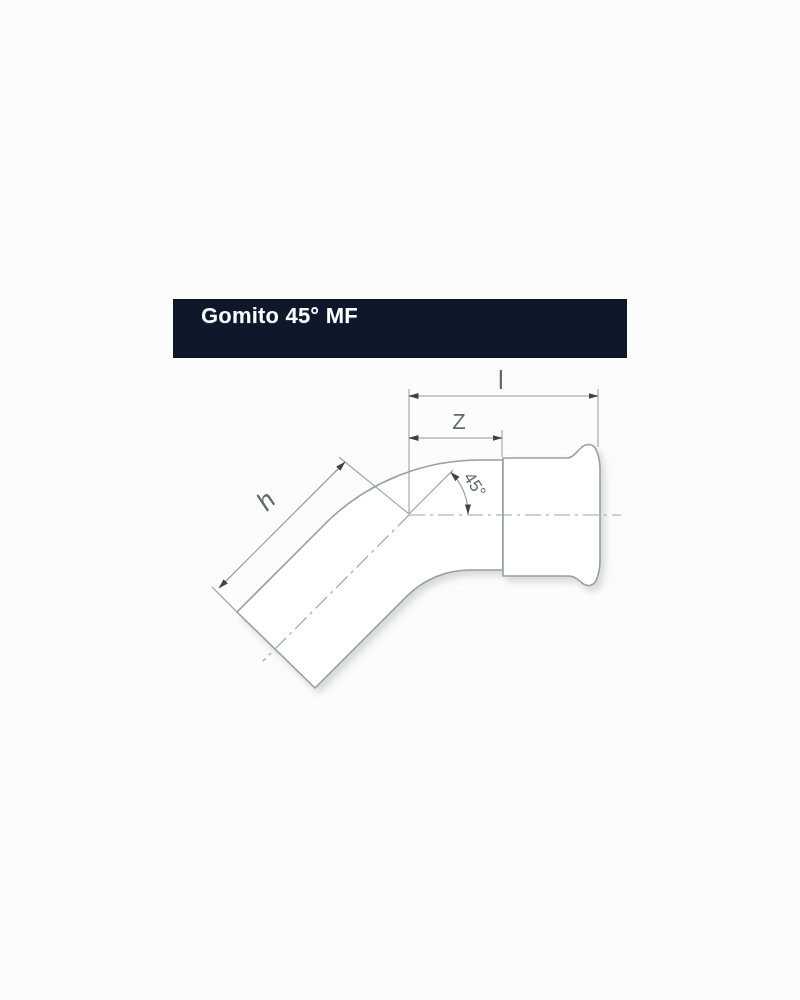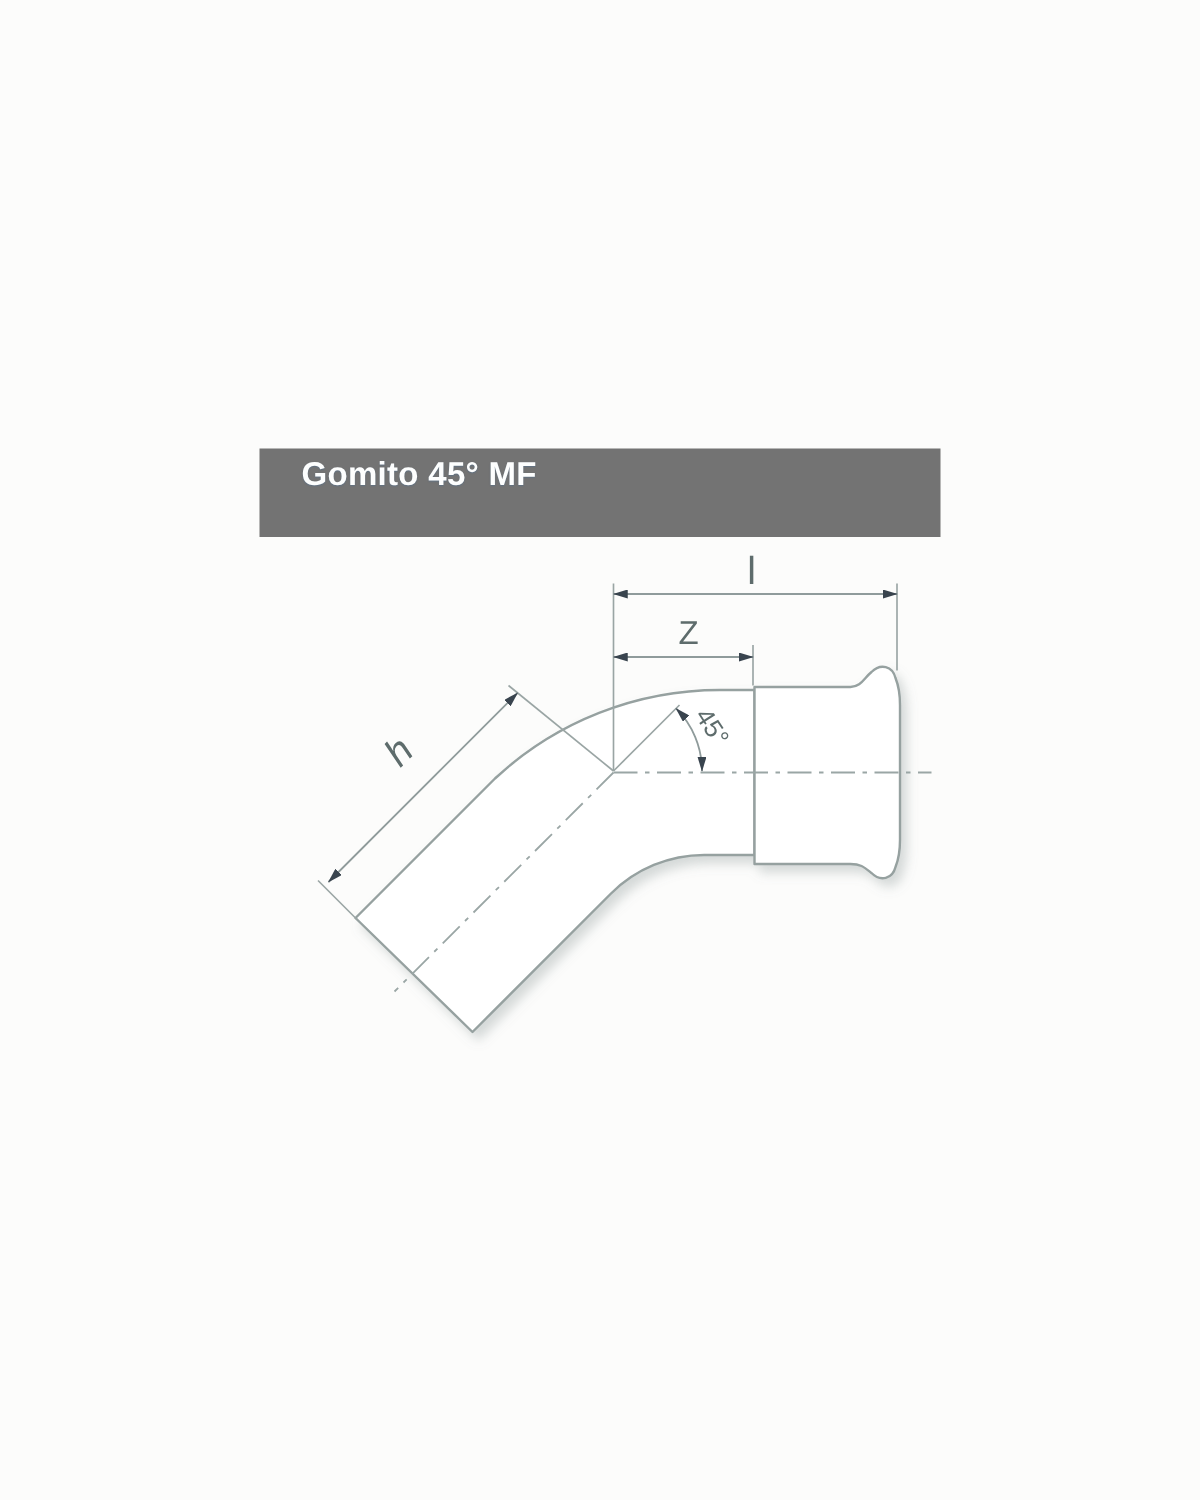--- a/index.html
+++ b/index.html
@@ -7,21 +7,21 @@
     width:800px;height:1000px;
     background:#fcfcfb;
     position:relative;
     font-family:"Liberation Sans", sans-serif;
     overflow:hidden;
   }
   .page{position:absolute;inset:0;}
   .title-bar{
     position:absolute;
     left:173px;top:299px;width:454px;height:59px;
-    background:#737373;
+    background:#0f172a;
     box-sizing:border-box;
     padding:4px 0 0 28px;
   }
   .title-bar .title{
     color:#fdfefe;
     font-size:22px;
     font-weight:bold;
     letter-spacing:0.2px;
     text-shadow:0 1px 1px rgba(60,110,160,0.35);
   }

